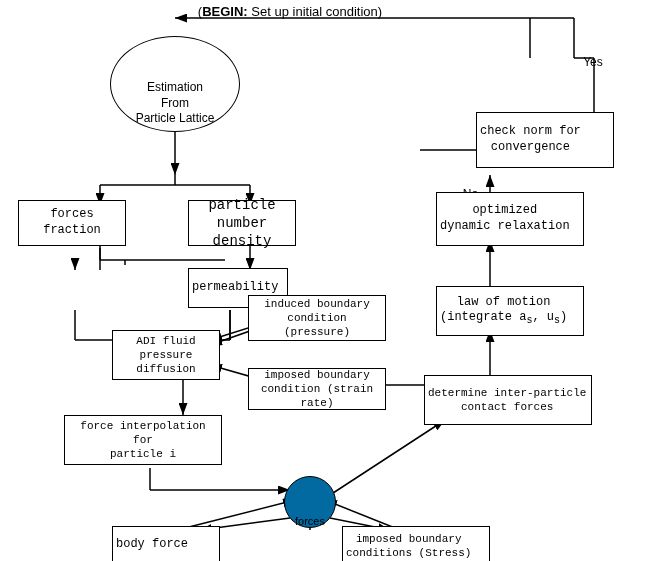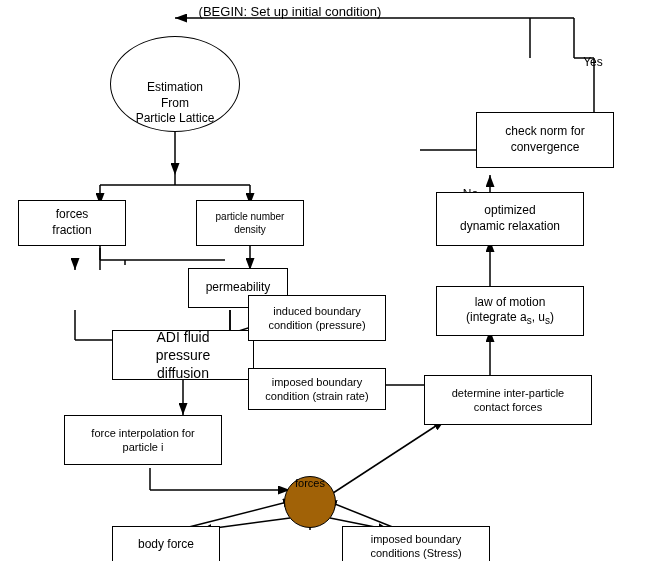--- a/index.html
+++ b/index.html
@@ -17,60 +17,61 @@
       width: 654px;
       height: 561px;
     }
     .box {
       position: absolute;
       border: 1.5px solid #000;
       background: #fff;
       text-align: center;
       display: flex;
       align-items: center;
-      justify-content: center;
+      justify-content: flex-start;
       line-height: 1.3;
-      padding: 16px;
+      padding: 3px;
+      font-family: Liberation Mono, monospace;
     }
     .ellipse {
       position: absolute;
       border: 1.5px solid #000;
       border-radius: 50%;
       background: #fff;
       text-align: center;
       display: flex;
       align-items: flex-end;
       justify-content: center;
       line-height: 1.3;
       padding: 4px;
     }
     .circle {
       position: absolute;
       border: 1.5px solid #000;
       border-radius: 50%;
-      background: #a16207;
+      background: #0369a1;
       text-align: center;
       display: flex;
-      align-items: flex-start;
+      align-items: flex-end;
       justify-content: center;
     }
     .label {
       position: absolute;
       text-align: center;
       background: transparent;
     }
     svg.arrows {
       position: absolute;
       top: 0;
       left: 0;
       width: 654px;
       height: 561px;
       pointer-events: none;
     }
-    .bold { font-weight: normal; }
+    .bold { font-weight: bold; }
   </style>
 </head>
 <body>
 
 <div class="diagram">
 
   <svg class="arrows">
     <defs>
       <marker id="arrowhead" markerWidth="8" markerHeight="6" refX="8" refY="3" orient="auto">
         <polygon points="0 0, 8 3, 0 6" fill="#000"></polygon>
@@ -166,30 +167,30 @@
   <div class="label" style="top:140px; left:458px; width:25px; font-size:12px;margin-top:47px;">No</div>
 
   <div class="ellipse" style="top:36px; left:110px; width:130px; height:96px; font-size:12px;">
     <span>Estimation<br>From<br>Particle Lattice</span>
   </div>
 
   <div class="box" style="top:200px; left:18px; width:108px; height:46px; font-size:12px;">
     <span>forces fraction</span>
   </div>
 
-  <div class="box" style="top:200px; left:196px; width:108px; height:46px; font-size:10px;">
+  <div class="box" style="top:200px; left:188px; width:108px; height:46px; font-size:14px;">
     <span>particle number<br>density</span>
   </div>
 
 
   <div class="box" style="top:268px; left:188px; width:100px; height:40px; font-size:12px;">
     <span>permeability</span>
   </div>
 
-  <div class="box" style="top:330px; left:112px; width:142px; height:50px; font-size:14px;">
+  <div class="box" style="top:330px; left:112px; width:108px; height:50px; font-size:11px;">
     <span>ADI fluid<br>pressure diffusion</span>
   </div>
 
   <div class="box" style="top:295px; left:248px; width:138px; height:46px; font-size:11px;">
     <span>induced boundary<br>condition (pressure)</span>
   </div>
 
   <div class="box" style="top:368px; left:248px; width:138px; height:42px; font-size:11px;">
     <span>imposed boundary<br>condition (strain rate)</span>
   </div>

